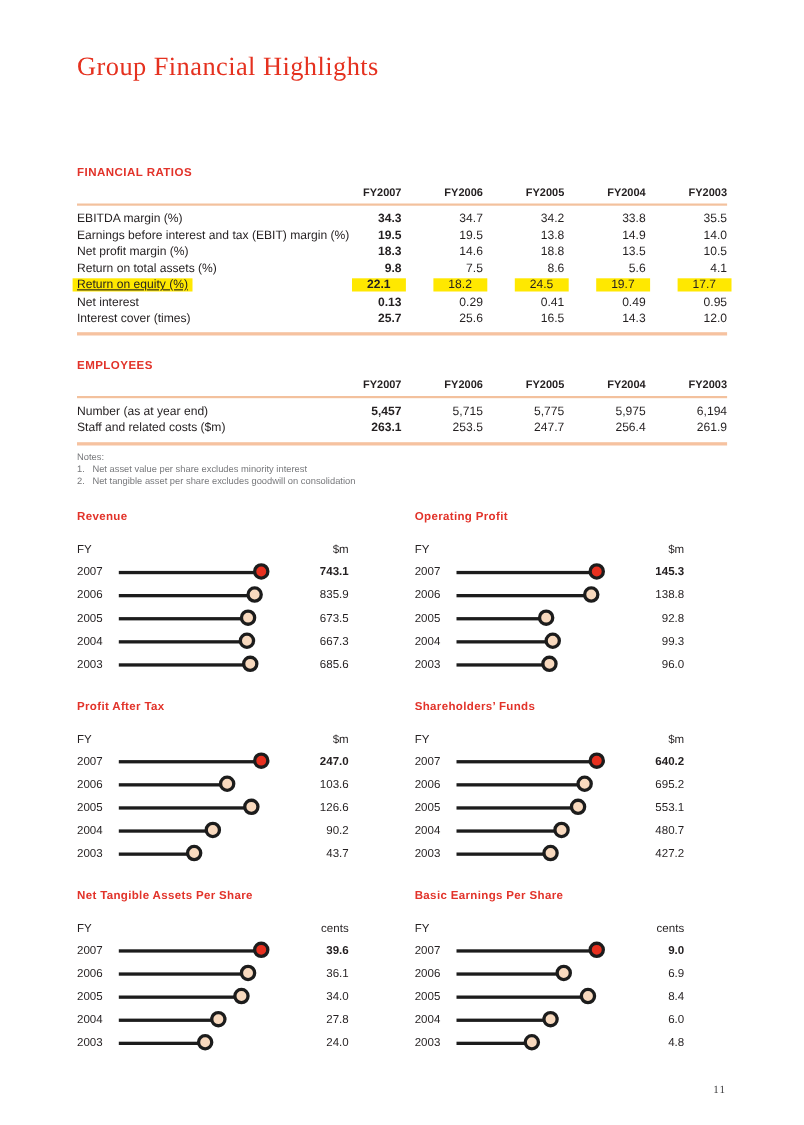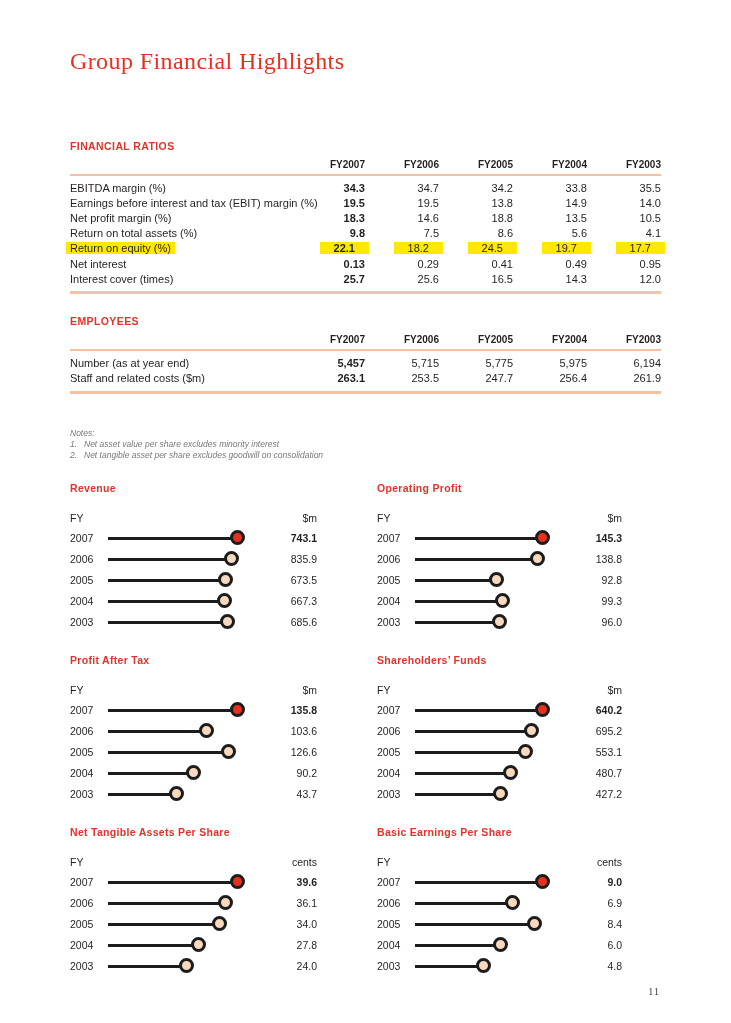--- a/index.html
+++ b/index.html
@@ -5,41 +5,41 @@
   html,body{margin:0;padding:0;background:#fff;}
   .page{
     position:relative;width:731px;height:1023px;background:#ffffff;
     font-family:"Liberation Sans",sans-serif;color:#231f20;overflow:hidden;
   }
   .doc-title{
     position:absolute;left:70px;top:48px;
     font-family:"Liberation Serif",serif;font-size:24px;font-weight:400;
     color:#e5311f;letter-spacing:0.4px;
   }
-  .content{position:absolute;left:70px;top:140px;width:591px;}
+  .content{position:absolute;left:70px;top:151px;width:591px;}
   .section-title{
     font-size:10.5px;font-weight:bold;color:#e2332a;letter-spacing:0.4px;
     margin-bottom:7px;
   }
   
   .tbl{width:591px;}
   .tbl.second{margin-top:21px;}
   .t-header{display:flex;align-items:flex-end;border-bottom:2px solid #f3c19d;padding-bottom:4px;}
   .t-header .spacer{width:221px;flex-shrink:0;}
   .t-header .col{width:74px;text-align:right;font-weight:bold;font-size:10px;}
   .t-body{padding:4px 0 5px;border-bottom:3px solid #f6c2a0;}
   .t-row{display:flex;align-items:center;height:15.2px;font-size:11px;}
   .t-row .label{width:221px;flex-shrink:0;white-space:nowrap;overflow:visible;}
   .t-row .val{width:74px;text-align:right;}
   .t-row .val.b{font-weight:bold;}
   .hl{background:#ffe800;}
-  .label .hl{display:inline-block;padding:0 4px;margin-left:-4px;}
+  .label .hl{display:inline-block;padding:0 4px;margin-left:-4px;text-decoration:underline;}
   .hl-num{display:inline-block;padding:0 14px;margin-right:-4px;}
   
-  .notes{margin-top:34px;font-size:8.5px;font-style:italic;color:#77787b;line-height:11px;}
+  .notes{margin-top:5px;font-size:8.5px;color:#77787b;line-height:11px;}
   .note-item{display:flex;}
   .note-num{width:14px;flex-shrink:0;}
   
   .charts{display:grid;grid-template-columns:247px 245px;column-gap:60px;row-gap:21px;margin-top:21px;width:552px;}
   .chart-title{font-size:10.5px;font-weight:bold;color:#e2332a;letter-spacing:0.3px;margin-bottom:17px;}
   .chart-head{display:flex;align-items:center;height:15px;font-size:10.5px;margin-bottom:2px;}
   .chart-head .fy{width:38px;}
   .chart-head .unit{margin-left:auto;}
   .chart-row{display:flex;align-items:center;height:21px;font-size:10.5px;}
   .chart-row .year{width:38px;flex-shrink:0;}
@@ -269,21 +269,21 @@
           <div class="chart-head">
             <span class="fy">FY</span>
             <span class="unit">$m</span>
           </div>
           <div class="chart-row em">
             <span class="year">2007</span>
             <div class="lolli">
               <div class="stick" style="width: 83.5%;"></div>
               <div class="dot" style="left: calc(83.5% - 7.5px); background: rgb(232, 48, 31);"></div>
             </div>
-            <span class="val">135.8</span>
+            <span class="val">247.0</span>
           </div>
           <div class="chart-row">
             <span class="year">2006</span>
             <div class="lolli">
               <div class="stick" style="width: 63.7%;"></div>
               <div class="dot" style="left: calc(63.7% - 7.5px); background: rgb(248, 217, 190);"></div>
             </div>
             <span class="val">103.6</span>
           </div>
           <div class="chart-row">

